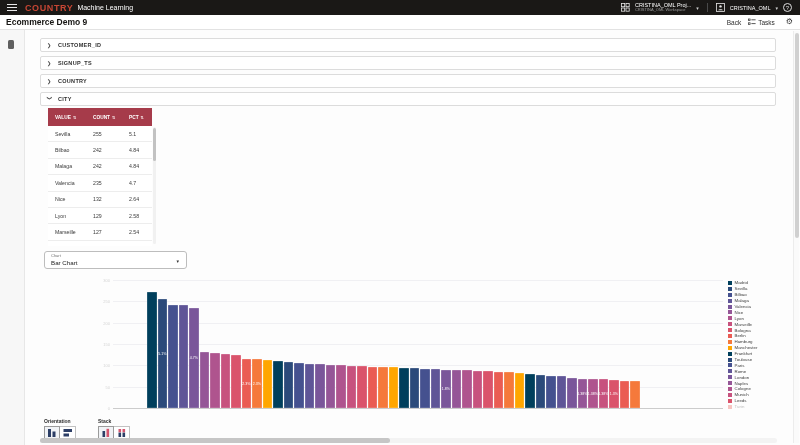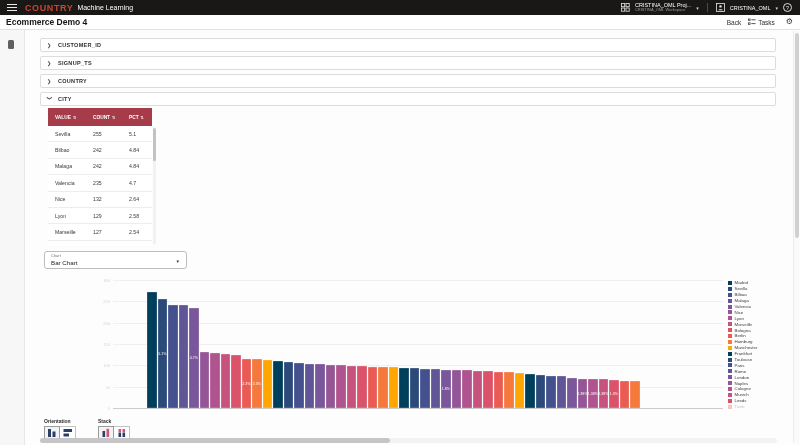--- a/index.html
+++ b/index.html
@@ -118,21 +118,21 @@
           <path d="M2.3 7.2 C2.3 5.8 6.7 5.8 6.7 7.2" fill="#e8e8e8"></path>
         </svg>
     </span>
     <span class="ws-label">CRISTINA_OML</span>
     <span class="caret">▾</span>
     <span class="help-circle">?</span>
   </div>
 </header>
 
 <div class="pagebar">
-  <h1 class="page-title">Ecommerce Demo 4</h1>
+  <h1 class="page-title">Ecommerce Demo 9</h1>
   <div class="pb-right">
     <span class="back-btn">Back</span>
     <span class="tasks-btn">
       <svg width="8" height="8" viewBox="0 0 8 8">
           <rect x="0.5" y="1" width="1.6" height="1.6" fill="none" stroke="#2d2d2d" stroke-width="0.7"></rect>
           <rect x="0.5" y="4.8" width="1.6" height="1.6" fill="none" stroke="#2d2d2d" stroke-width="0.7"></rect>
           <line x1="3.4" y1="1.8" x2="7.6" y2="1.8" stroke="#2d2d2d" stroke-width="0.8"></line>
           <line x1="3.4" y1="5.6" x2="7.6" y2="5.6" stroke="#2d2d2d" stroke-width="0.8"></line>
         </svg>
       <span>Tasks</span>

